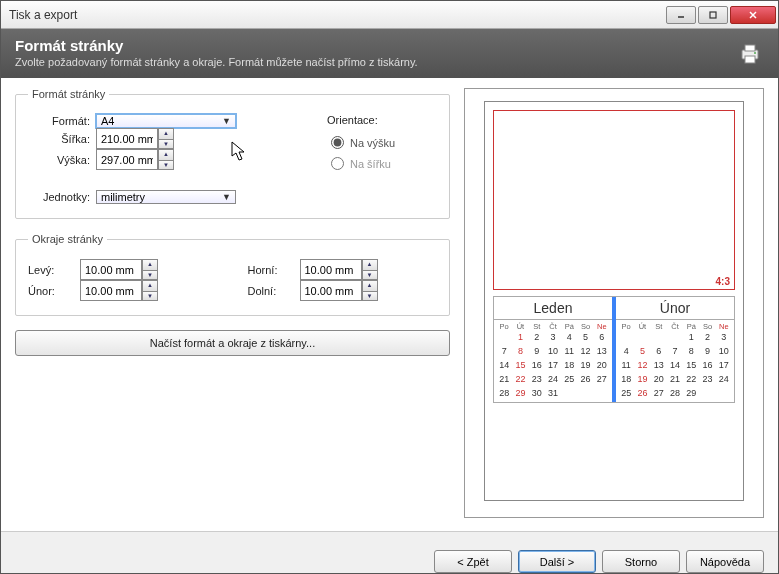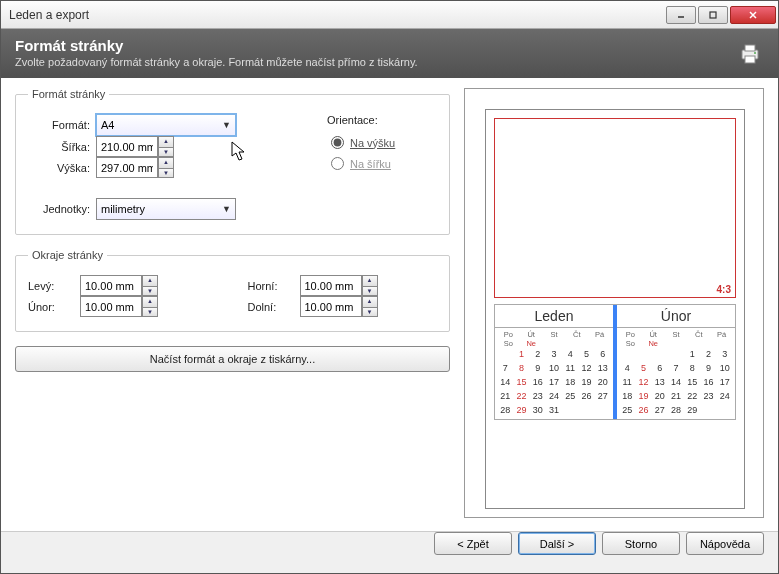--- a/index.html
+++ b/index.html
@@ -14,76 +14,76 @@
 .winbtn.close { width: 46px; background: linear-gradient(#e67,#c9302c); border-color:#a02622; color:#fff; font-weight:bold;}
 .winbtn svg { width:10px; height:10px; }
 
 .header { background: linear-gradient(#6a6a6a,#505050); color:#fff; padding: 8px 14px 10px; position:relative; }
 .header h1 { font-size: 15px; font-weight: bold; margin-bottom: 2px; }
 .header p { font-size: 11px; color:#ddd; }
 .print-icon { position:absolute; right:16px; top:14px; }
 
 .body { display:flex; padding: 10px 14px 4px; gap: 14px; }
 .left { flex: 1; }
-.right { width: 300px; border:1px solid #999; background:#fff; height: 430px; position:relative; padding:20px; }
+.right { width: 300px; border:1px solid #999; background:#fff; height: 430px; position:relative; padding:12px; }
 
 fieldset { border:1px solid #ccc; border-radius:2px; margin-bottom: 14px; padding: 14px 12px 14px; position:relative; }
 legend { font-size: 11px; color:#444; padding: 0 4px; }
 
 .row { display:flex; align-items:center; gap:6px; }
 .lbl { width: 62px; text-align:right; font-size: 11px; color:#222; }
 .lbl2 { width: 46px; font-size: 11px; color:#222; }
 
-select, .combo { height: 22px; border:1px solid #3a6ea5; background:#fff; font-size:11px; padding: 0 4px; outline: 2px solid #7eb4ea; outline-offset:-1px; }
+select, .combo { height: 14px; border:1px solid #3a6ea5; background:#fff; font-size:11px; padding: 0 4px; outline: 2px solid #7eb4ea; outline-offset:-1px; }
 select.plain, .combo.plain { outline:none; border:1px solid #888; }
 .combo { background: linear-gradient(#fff,#eef); display:inline-flex; align-items:center; justify-content:space-between; }
 .combo .arr { font-size:9px; color:#333; }
 
 .spin { display:inline-flex; height:21px; }
 .spin input { width: 62px; height:21px; border:1px solid #888; font-size:11px; padding:0 4px; }
 .spin .btns { display:flex; flex-direction:column; }
 .spin .btns div { width:16px; height:10.5px; border:1px solid #888; background:linear-gradient(#fafafa,#e0e0e0); font-size:6px; line-height:8px; text-align:center; color:#336; }
 .spin .btns div:first-child { border-bottom:none; }
 
 .orient-lbl { font-size:11px; color:#222; margin-bottom:10px; }
-.radio { display:flex; align-items:center; gap:6px; font-size:11px; color:#555; margin-bottom:8px; margin-left:4px;text-decoration:underline; }
+.radio { display:flex; align-items:center; gap:6px; font-size:11px; color:#555; margin-bottom:8px; margin-left:4px; }
 .radio input { accent-color:#555; }
 .radio.disabled { color:#999; }
 
 .two-col { display:flex; gap: 30px; }
 .col { flex:1; }
 
 .loadbtn { width: 100%; height: 26px; border:1px solid #888; background: linear-gradient(#fdfdfd,#e6e6e6); font-size:11px; color:#222; border-radius:3px; cursor:pointer; }
 
-.footer { position:absolute; bottom:0; left:0; right:0; height:42px; border-top:1px solid #ccc; background:#f0f0f0; display:flex; justify-content:flex-end; align-items:flex-start; gap:6px; padding: 0 14px; }
+.footer { position:absolute; bottom:0; left:0; right:0; height:42px; border-top:1px solid #ccc; background:#f0f0f0; display:flex; justify-content:flex-end; align-items:flex-end; gap:6px; padding: 0 14px; }
 .btn { min-width: 78px; height:23px; border:1px solid #888; border-radius:3px; background:linear-gradient(#fdfdfd,#e2e2e2); font-size:11px; cursor:pointer; }
 .btn.default { border:1px solid #3a6ea5; box-shadow: 0 0 0 1px #7eb4ea inset; }
 
 .preview-page { border:1px solid #888; background:#fff; width:260px; height:400px; margin:0 auto; position:relative; padding:8px; }
 .red-box { border:1px solid #c33; width: 100%; height: 180px; position:relative; }
 .ratio { position:absolute; right:4px; bottom:2px; font-size:10px; font-weight:bold; color:#c33; }
 .months { display:flex; margin-top:6px; border:1px solid #aaa; }
 .month { flex:1; }
 .month + .month { border-left: 4px solid #3b82f6; }
 .month-name { text-align:center; font-size:14px; padding:3px 0; border-bottom:1px solid #aaa; color:#333;}
-.dow { display:grid; grid-template-columns: repeat(5,1fr); font-size:7.5px; color:#666; text-align:center; padding:2px 2px 1px; }
+.dow { display:grid; grid-template-columns: repeat(7,1fr); font-size:7.5px; color:#666; text-align:center; padding:2px 2px 1px; }
 .dow span.sun { color:#c33; }
 .days { display:grid; grid-template-columns: repeat(7,1fr); font-size:9px; text-align:center; padding: 0 2px 4px; row-gap:4px; }
 .days span { color:#333; }
 .days span.sun { color:#c33; }
 .days span.empty { visibility:hidden; }
 
 .cursor { position:absolute; left: 230px; top: 140px; pointer-events:none; }
 </style>
 </head>
 <body>
 
 <div class="window">
   <div class="titlebar">
-    <span class="title">Leden a export</span>
+    <span class="title">Tisk a export</span>
     <div class="winbtns">
       <div class="winbtn">
           <svg viewBox="0 0 10 10">
             <line x1="2" y1="7" x2="8" y2="7" stroke="#333" stroke-width="1.5"></line>
           </svg>
         </div>
       <div class="winbtn">
           <svg viewBox="0 0 10 10">
             <rect x="2" y="2" width="6" height="6" fill="none" stroke="#333" stroke-width="1.2"></rect>
           </svg>

